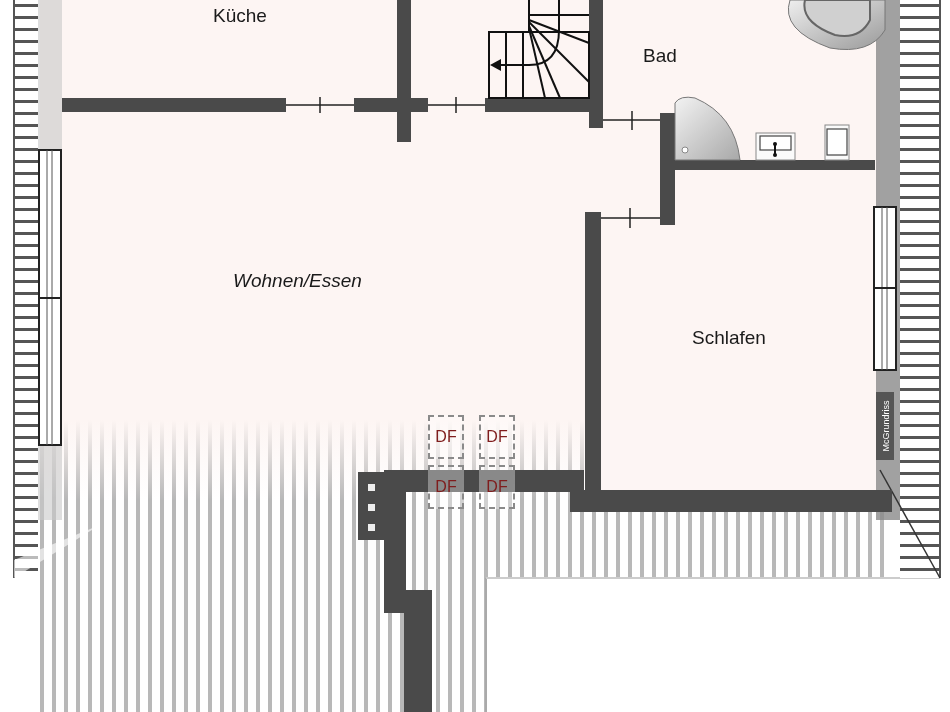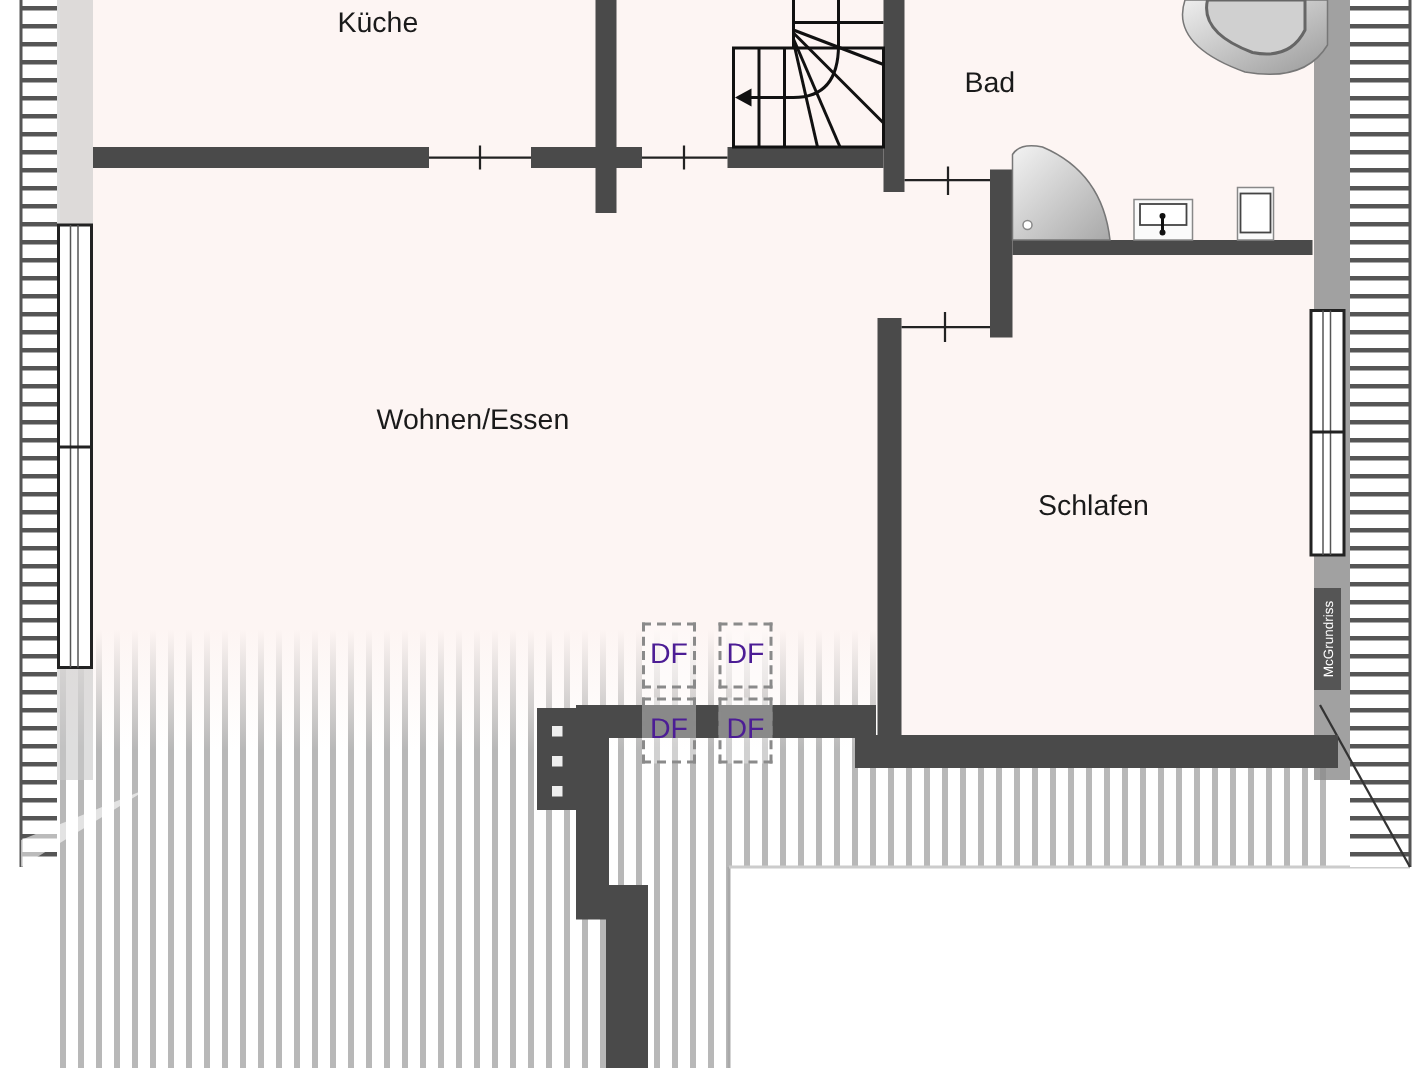--- a/index.html
+++ b/index.html
@@ -1,19 +1,19 @@
 <!DOCTYPE html>
 <html><head>
 <meta charset="utf-8">
 <style>
   html,body{margin:0;padding:0;background:#ffffff;}
   body{width:950px;height:712px;overflow:hidden;position:relative;font-family:"Liberation Sans", sans-serif;}
   #plan{position:absolute;left:0;top:0;width:950px;height:712px;}
   .lbl{position:absolute;font-size:19px;color:#1a1a1a;white-space:nowrap;font-family:"Liberation Sans", sans-serif;}
-  .df{position:absolute;width:36px;height:44px;border:2px dashed #8a8a8a;box-sizing:border-box;font-size:19px;color:#4c1d95;display:flex;align-items:center;justify-content:center;font-family:"Liberation Sans", sans-serif;background:rgba(255,255,255,0.35);}
+  .df{position:absolute;width:36px;height:44px;border:2px dashed #8a8a8a;box-sizing:border-box;font-size:16px;color:#7f1d1d;display:flex;align-items:center;justify-content:center;font-family:"Liberation Sans", sans-serif;background:rgba(255,255,255,0.35);}
   .brand{position:absolute;left:876px;top:392px;width:18px;height:68px;background:#555;color:#fff;font-size:9px;display:flex;align-items:center;justify-content:center;}
   .brand span{transform:rotate(-90deg);white-space:nowrap;display:block;font-family:"Liberation Sans", sans-serif;}
 </style>
 </head>
 <body>
 
 <svg id="plan" viewBox="0 0 950 712" xmlns="http://www.w3.org/2000/svg">
   <defs>
     <pattern id="vstripe" width="12" height="20" patternUnits="userSpaceOnUse">
       <rect width="12" height="20" fill="#ffffff"></rect>
@@ -139,23 +139,23 @@
     <circle cx="775" cy="144" r="2" fill="#111"></circle>
     <circle cx="775" cy="155" r="2" fill="#111"></circle>
   </g>
 
   <g>
     <rect x="825" y="125" width="24" height="35" fill="#fafafa" stroke="#888" stroke-width="1"></rect>
     <rect x="827" y="129" width="20" height="26" fill="#fff" stroke="#444" stroke-width="1.2"></rect>
   </g>
 </svg>
 
-<div class="lbl" style="left:213px;top:5px;margin-left:12px;">Küche</div>
+<div class="lbl" style="left:213px;top:5px;">Küche</div>
 <div class="lbl" style="left:643px;top:45px;">Bad</div>
-<div class="lbl" style="left:251px;top:270px;">Wohnen/Essen</div>
+<div class="lbl" style="left:233px;top:270px;font-style:italic;">Wohnen/Essen</div>
 <div class="lbl" style="left:692px;top:327px;">Schlafen</div>
 
 <div class="df" style="left:428px;top:415px;">DF</div>
 <div class="df" style="left:479px;top:415px;">DF</div>
 <div class="df" style="left:428px;top:465px;">DF</div>
 <div class="df" style="left:479px;top:465px;">DF</div>
 
 <div class="brand">
     <span>McGrundriss</span>
   </div>

